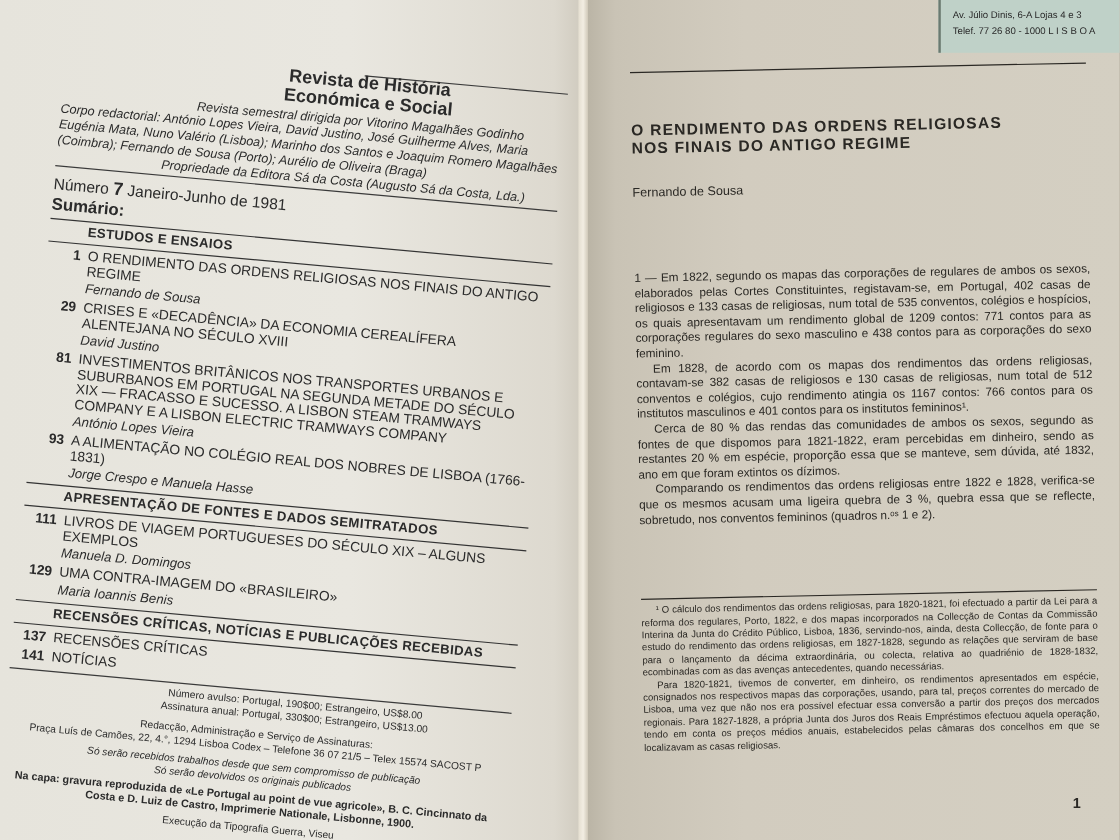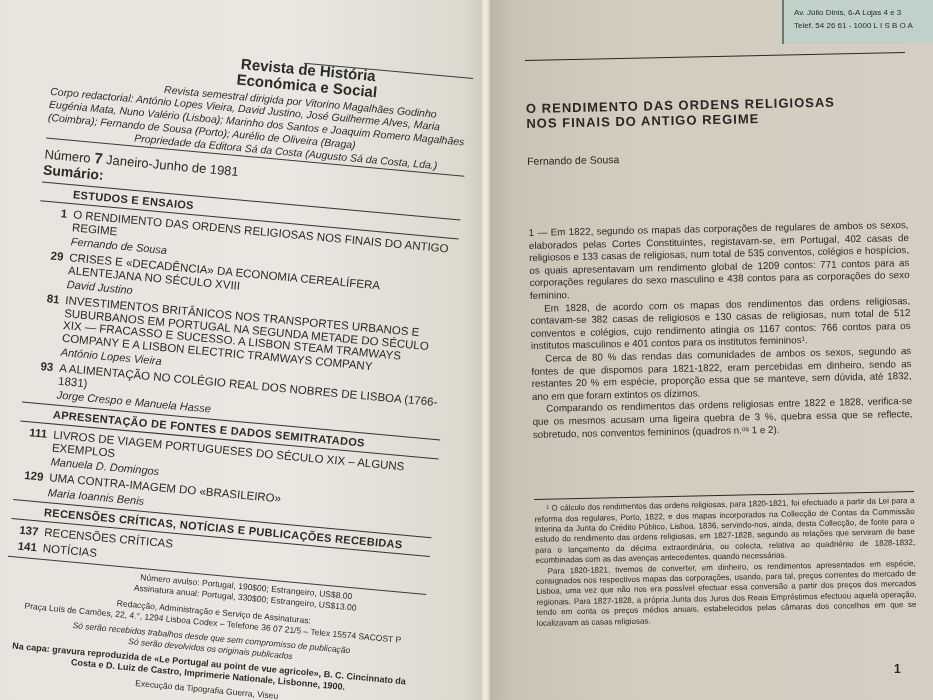--- a/index.html
+++ b/index.html
@@ -129,21 +129,21 @@
       <div class="foot it">Só serão recebidos trabalhos desde que sem compromisso de publicação</div>
       <div class="foot it" style="margin-bottom:4px;">Só serão devolvidos os originais publicados</div>
       <div class="foot bold" style="margin-bottom:4px;">Na capa: gravura reproduzida de «Le Portugal au point de vue agricole», B. C. Cincinnato da Costa e D. Luiz de Castro, Imprimerie Nationale, Lisbonne, 1900.</div>
       <div class="foot">Execução da Tipografia Guerra, Viseu</div>
     </div>
   </div>
 
   <div class="page-right">
     <div class="stamp" style="left:296px;">
       <div class="stamp-line" style="top:8px;">Av. Júlio Dinis, 6-A Lojas 4 e 3</div>
-      <div class="stamp-line" style="top:21px;">Telef.   54 26 61 - 1000   L I S B O A</div>
+      <div class="stamp-line" style="top:21px;">Telef.   77 26 80 - 1000   L I S B O A</div>
     </div>
   </div>
   <div class="gutter"></div>
 
   <div class="rot-right">
     <div class="art-rule"></div>
     <div class="art-title">O RENDIMENTO DAS ORDENS RELIGIOSAS</div>
     <div class="art-title">NOS FINAIS DO ANTIGO REGIME</div>
     <div class="art-author">Fernando de Sousa</div>
     <div class="art-body">

